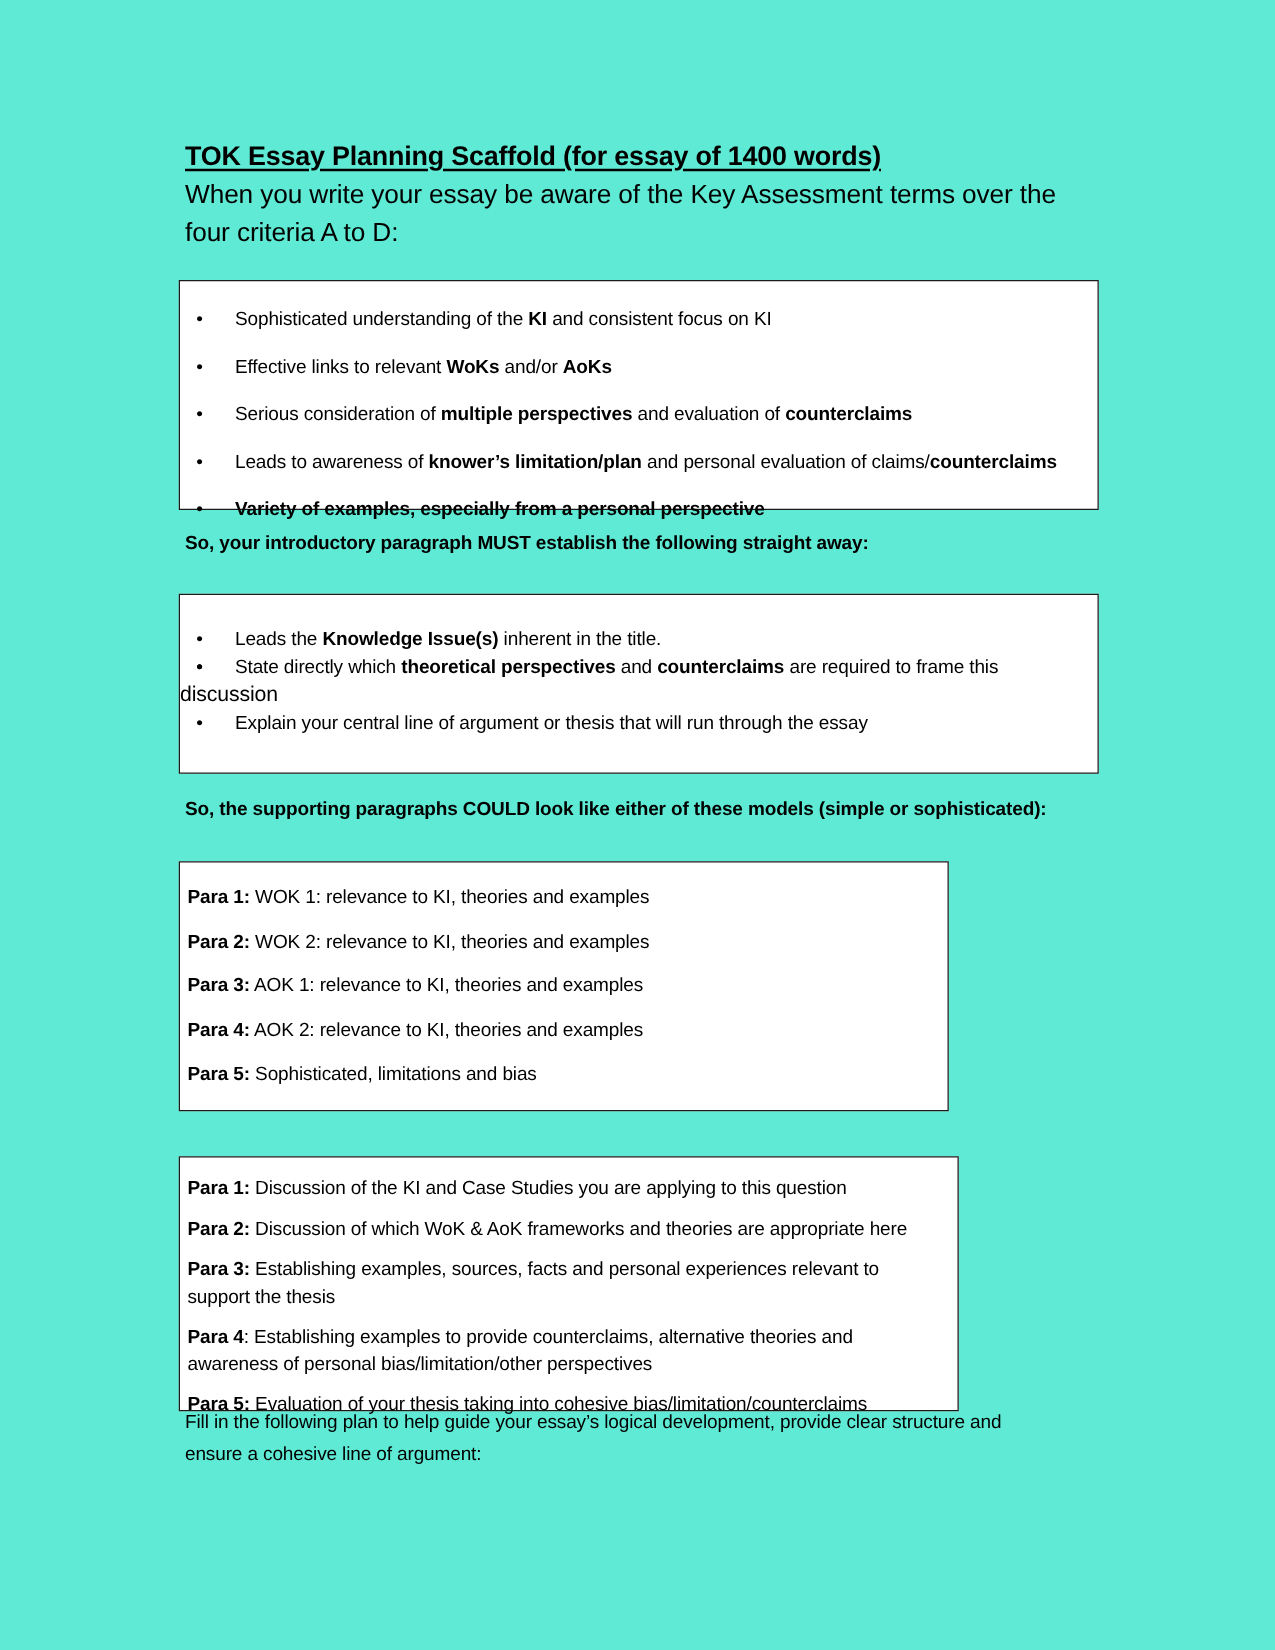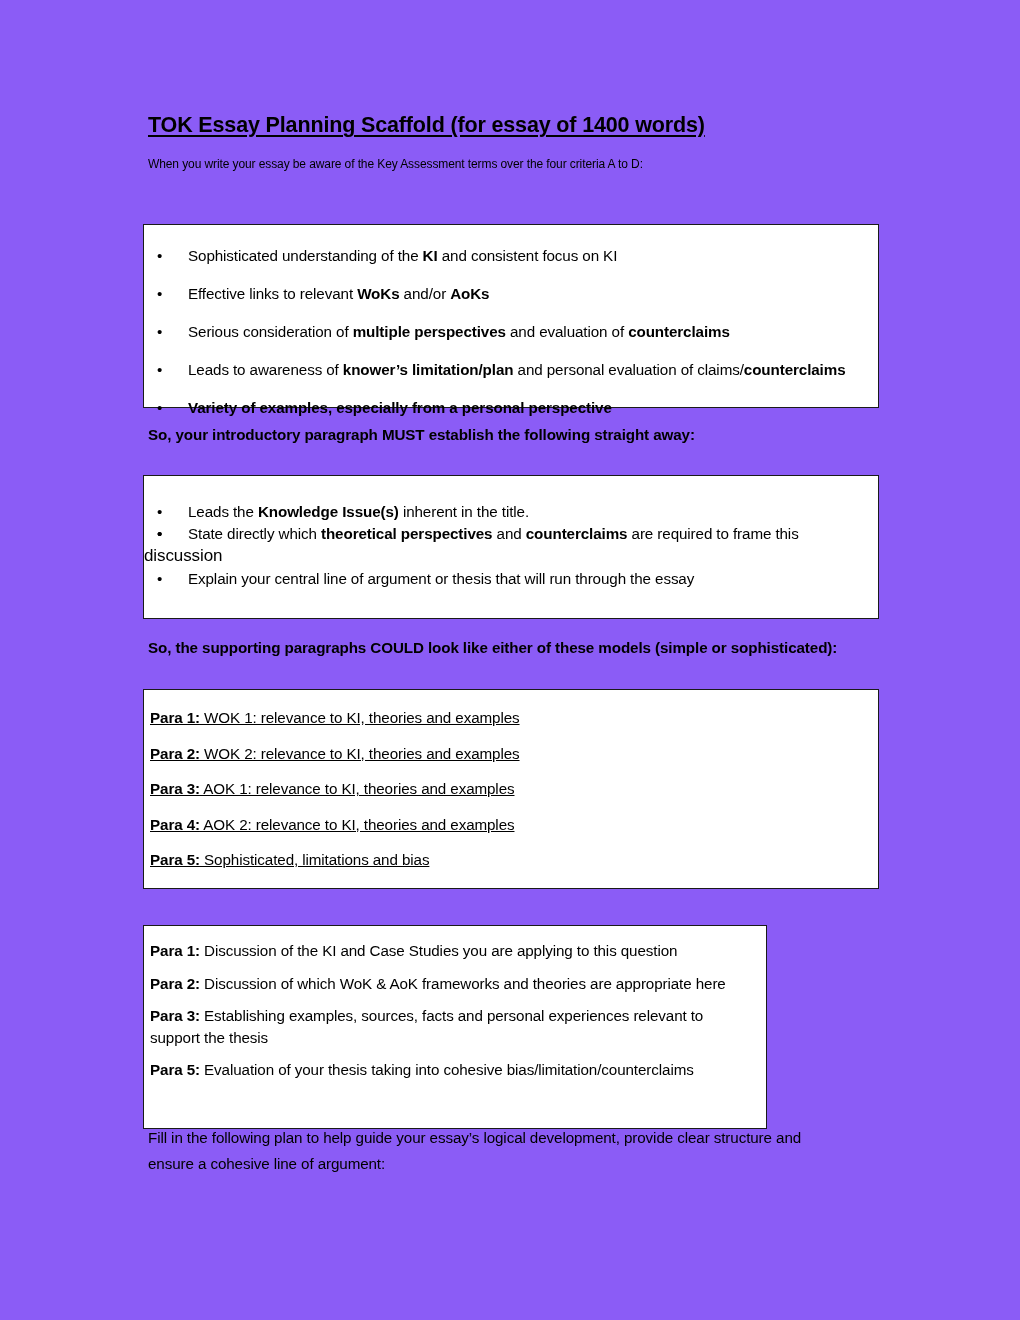--- a/index.html
+++ b/index.html
@@ -13,21 +13,21 @@
     position: relative;
     font-family: "Liberation Sans", sans-serif;
     color: #000000;
     -webkit-font-smoothing: antialiased;
   }
   .page {
     position: absolute;
     left: 0; top: 0;
     width: 1020px;
     height: 1320px;
-    background: #8b5cf6;
+    background: #5eead4;
     overflow: hidden;
   }
   .doc {
     position: absolute;
     left: 148px;
     top: 112px;
     width: 732px;
   }
 
   
@@ -37,23 +37,22 @@
     text-decoration: underline;
     text-underline-offset: 3px;
     letter-spacing: -0.15px;
     line-height: 1.28;
     margin: 0 0 0 0;
     white-space: nowrap;
   }
 
   
   .intro-line {
-    font-size: 12px;
+    font-size: 21px;
     line-height: 1.5;
-    margin-top: 15px;
     letter-spacing: -0.1px;
   }
   .lead-bold {
     font-size: 15.2px;
     font-weight: bold;
     line-height: 1.5;
     letter-spacing: -0.1px;
   }
   .closing {
     font-size: 15.2px;
@@ -104,21 +103,21 @@
   #box-criteria { left: 143px; top: 224px; width: 736px; height: 184px; }
   #box-criteria .pad { padding: 20px 14px 0 0; }
   #box-criteria .brow { line-height: 1.45; margin-bottom: 16px; }
 
   
   #box-intro-para { left: 143px; top: 475px; width: 736px; height: 144px; }
   #box-intro-para .pad { padding: 25px 14px 0 0; }
   #box-intro-para .brow, #box-intro-para .wrapline { line-height: 1.42; }
 
   
-  #box-simple { left: 143px; top: 689px; width: 736px; height: 200px; text-decoration: underline; }
+  #box-simple { left: 143px; top: 689px; width: 616px; height: 200px; }
   #box-simple .pad { padding: 17px 14px 0 6px; }
   #box-soph { left: 143px; top: 925px; width: 624px; height: 204px; }
   #box-soph .pad { padding: 14px 20px 0 6px; }
 
   .para-line {
     font-size: 15.2px;
     line-height: 1.42;
     letter-spacing: -0.1px;
     margin-bottom: 14px;
   }
@@ -183,20 +182,21 @@
     </div>
   </div>
 
   <div class="box" id="box-soph">
     <div class="box-inner">
       <div class="pad">
         <div>
             <div class="para-line"><b>Para 1:</b><span> Discussion of the KI and Case Studies you are applying to this question</span></div>
             <div class="para-line"><b>Para 2:</b><span> Discussion of which WoK &amp; AoK frameworks and theories are appropriate here</span></div>
             <div class="para-line"><b>Para 3:</b><span> Establishing examples, sources, facts and personal experiences relevant to support the thesis</span></div>
+            <div class="para-line"><b>Para 4</b><span>: Establishing examples to provide counterclaims, alternative theories and awareness of personal bias/limitation/other perspectives</span></div>
             <div class="para-line"><b>Para 5:</b><span> Evaluation of your thesis taking into cohesive bias/limitation/counterclaims</span></div>
           </div>
       </div>
     </div>
   </div>
 
   <div class="closing" style="position:absolute; left:148px; top:1125px;">Fill in the following plan to help guide your essay’s logical development, provide clear structure and ensure a cohesive line of argument:</div>
 
 </div>
 

